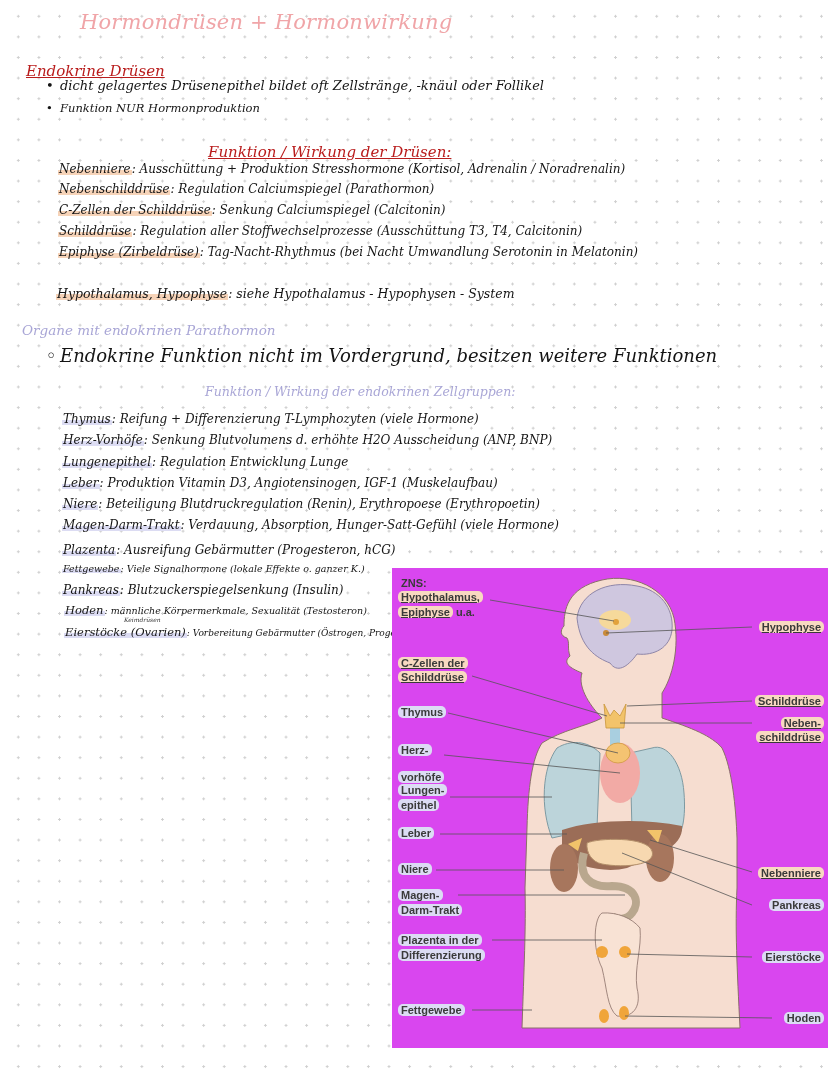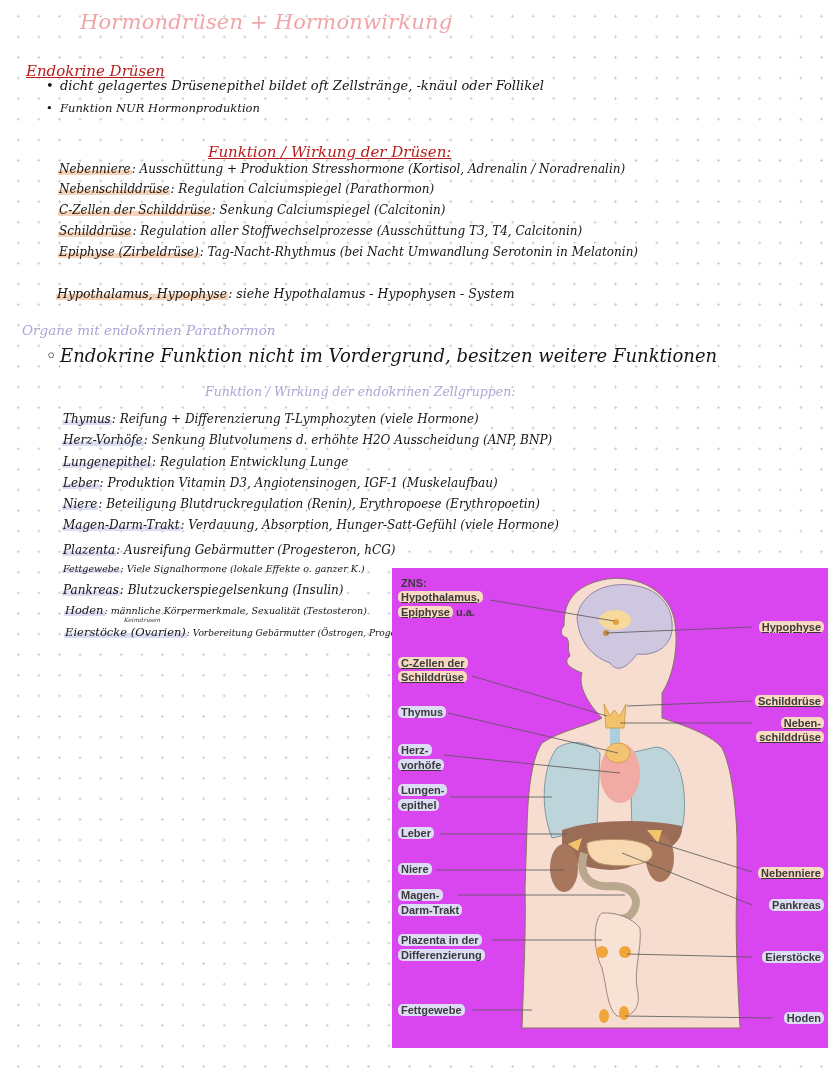--- a/index.html
+++ b/index.html
@@ -130,21 +130,21 @@
     </g>
   </svg>
 
   <div class="lbl" style="left:6px; top:8px;"><span class="plain">ZNS:</span></div>
   <div class="lbl" style="left:6px; top:22px;"><span class="hl-o">Hypothalamus,</span></div>
   <div class="lbl" style="left:6px; top:37px;"><span class="hl-o">Epiphyse</span><span> u.a.</span></div>
   <div class="lbl" style="left:6px; top:88px;"><span class="hl-o">C-Zellen der</span></div>
   <div class="lbl" style="left:6px; top:102px;"><span class="hl-o">Schilddrüse</span></div>
   <div class="lbl" style="left:6px; top:137px;"><span class="hl-b">Thymus</span></div>
   <div class="lbl" style="left:6px; top:175px;"><span class="hl-b">Herz-</span></div>
-  <div class="lbl" style="left:6px; top:190px;text-decoration:underline;"><span class="hl-b">vorhöfe</span></div>
+  <div class="lbl" style="left:6px; top:202px;"><span class="hl-b">vorhöfe</span></div>
   <div class="lbl" style="left:6px; top:215px;"><span class="hl-b">Lungen-</span></div>
   <div class="lbl" style="left:6px; top:230px;"><span class="hl-b">epithel</span></div>
   <div class="lbl" style="left:6px; top:258px;"><span class="hl-b">Leber</span></div>
   <div class="lbl" style="left:6px; top:294px;"><span class="hl-b">Niere</span></div>
   <div class="lbl" style="left:6px; top:320px;"><span class="hl-b">Magen-</span></div>
   <div class="lbl" style="left:6px; top:335px;"><span class="hl-b">Darm-Trakt</span></div>
   <div class="lbl" style="left:6px; top:365px;"><span class="hl-b">Plazenta in der</span></div>
   <div class="lbl" style="left:6px; top:380px;"><span class="hl-b">Differenzierung</span></div>
   <div class="lbl" style="left:6px; top:435px;"><span class="hl-b">Fettgewebe</span></div>
 

